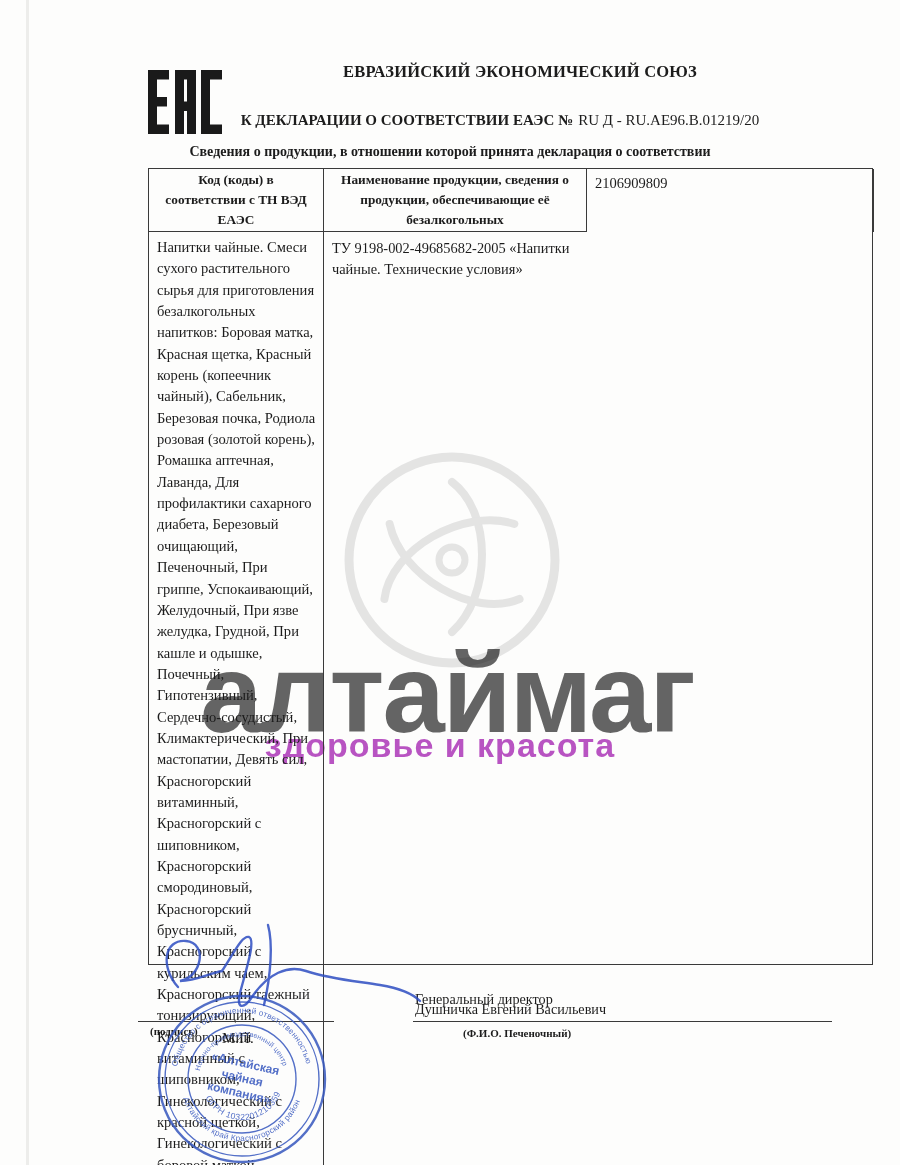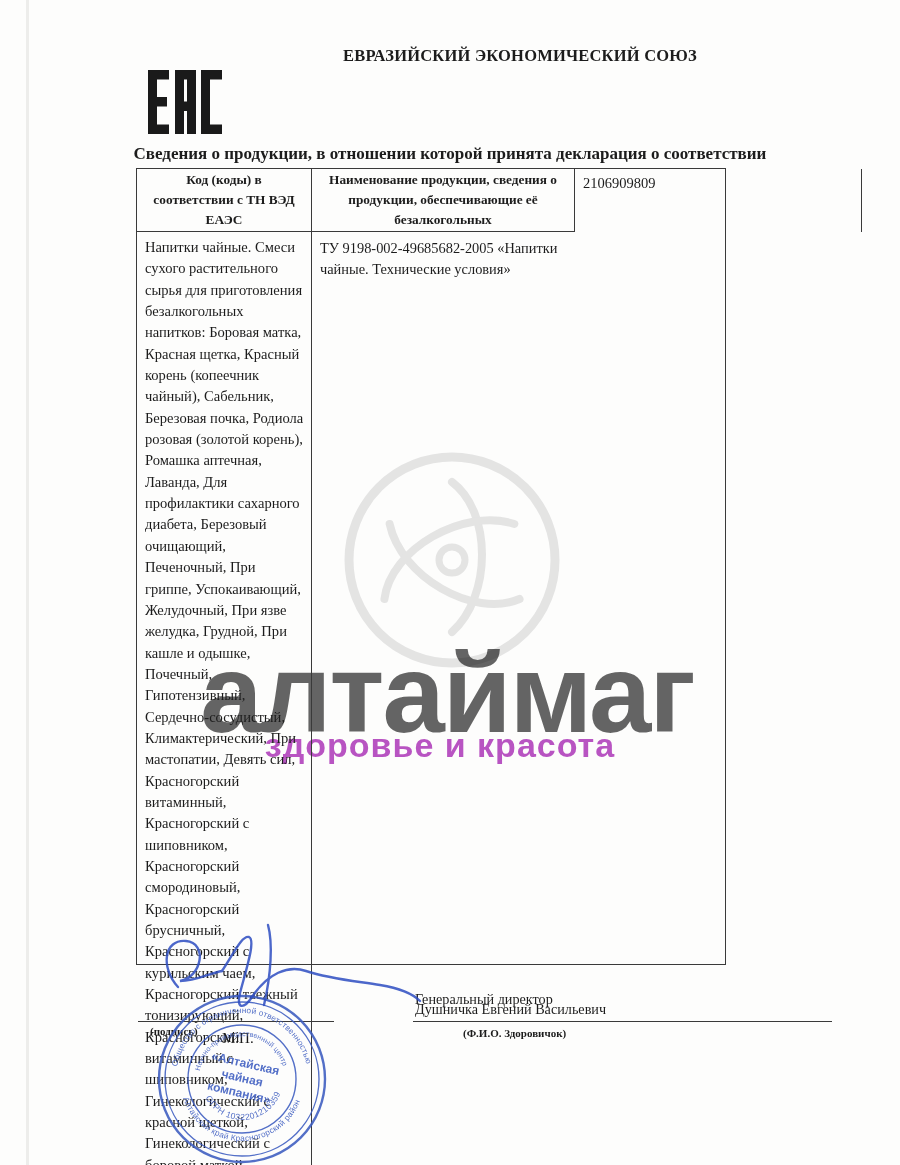--- a/index.html
+++ b/index.html
@@ -13,29 +13,29 @@
   .wm-brand{left:137px;top:638px;width:620px;text-align:center;
     font-family:"Liberation Sans",sans-serif;font-weight:700;font-size:112px;
     letter-spacing:-2px;color:#000000;opacity:.6;line-height:1;}
   .wm-tagline{left:190px;top:728px;width:500px;text-align:center;
     font-family:"Liberation Sans",sans-serif;font-weight:700;font-size:34px;
     color:#a21caf;opacity:.75;letter-spacing:1px;line-height:1;}
 
   
   .hdr{position:absolute;z-index:2;}
   .eac-logo{left:148px;top:70px;width:74px;height:64px;}
-  .h-line1{left:250px;top:46px;width:540px;text-align:center;font-weight:bold;font-size:16.5px;letter-spacing:.2px;}
+  .h-line1{left:250px;top:62px;width:540px;text-align:center;font-weight:bold;font-size:16.5px;letter-spacing:.2px;}
   .h-line2{left:250px;top:91px;width:540px;text-align:center;font-size:15.5px;}
   .h-line3{left:110px;top:112px;width:780px;text-align:center;font-size:15px;}
   .b{font-weight:bold;}
   .sp{display:inline-block;width:5px;}
-  .subtitle{left:87px;top:144px;width:726px;text-align:center;font-weight:bold;font-size:17px;}
+  .subtitle{left:87px;top:144px;width:726px;text-align:center;font-weight:bold;font-size:14px;}
 
   
-  .doc-table{position:absolute;z-index:2;left:136px;top:168px;width:590px;height:797px;
+  .doc-table{position:absolute;z-index:2;left:148px;top:168px;width:725px;height:797px;
     border:1.6px solid #3a3a3a;display:grid;grid-template-columns:175px 263px 287px;grid-template-rows:63px 1fr;
     background:transparent;box-sizing:border-box;}
   .cell{box-sizing:border-box;background:transparent;}
   .th{border-bottom:1.4px solid #3a3a3a;font-weight:bold;font-size:13.3px;line-height:1.5;
     display:flex;align-items:center;justify-content:center;text-align:center;padding:2px 10px;}
   .c1{border-right:1.4px solid #3a3a3a;}
   .c2{border-right:1.4px solid #3a3a3a;}
   .td{padding:6px 8px;font-size:14.4px;vertical-align:top;}
   .td-code{font-size:14.5px;}
   .td-product{font-size:14.55px;line-height:21.35px;padding:5px 7px 0 8px;}
@@ -80,36 +80,37 @@
   <div class="wm wm-tagline">здоровье и красота</div>
 
   <svg class="hdr eac-logo" viewBox="0 0 74 64">
     <g fill="#1a1a1a" fill-rule="evenodd">
       <path d="M0,0 H21 V9.5 H9 V27 H19 V36.5 H9 V54.5 H21 V64 H0 Z"></path>
       <path d="M27,0 H48 V64 H39 V41 H36 V64 H27 Z M36,9.5 V31.5 H39 V9.5 Z"></path>
       <path d="M53,0 H74 V9.5 H62 V54.5 H74 V64 H53 Z"></path>
     </g>
   </svg>
   <div class="hdr h-line1">ЕВРАЗИЙСКИЙ ЭКОНОМИЧЕСКИЙ СОЮЗ</div>
+  <div class="hdr h-line3"><span class="b">К ДЕКЛАРАЦИИ О СООТВЕТСТВИИ ЕАЭС №</span><span class="sp"></span><span>RU Д - RU.АЕ96.В.01219/20</span></div>
   <div class="hdr subtitle">Сведения о продукции, в отношении которой принята декларация о соответствии</div>
 
   <div class="doc-table">
     <div class="cell th c1">Код (коды) в соответствии с ТН ВЭД ЕАЭС</div>
     <div class="cell th c2">Наименование продукции, сведения о продукции, обеспечивающие её безалкогольных</div>
     <div class="cell td td-code c1">2106909809</div>
     <div class="cell td td-product c2">Напитки чайные. Смеси сухого растительного сырья для приготовления безалкогольных напитков: Боровая матка, Красная щетка, Красный корень (копеечник чайный), Сабельник, Березовая почка, Родиола розовая (золотой корень), Ромашка аптечная, Лаванда, Для профилактики сахарного диабета, Березовый очищающий, Печеночный, При гриппе, Успокаивающий, Желудочный, При язве желудка, Грудной, При кашле и одышке, Почечный, Гипотензивный, Сердечно-сосудистый, Климактерический, При мастопатии, Девять сил, Красногорский витаминный, Красногорский с шиповником, Красногорский смородиновый, Красногорский брусничный, Красногорский с курильским чаем, Красногорский таежный тонизирующий, Красногорский витаминный с шиповником, Гинекологический с красной щеткой, Гинекологический с боровой маткой, Желчегонный, Мочегонный, Для похудения, Здоровье суставов, Для купания детей, При описторхозе и лямблиозе, Таежный чай, Златогорье, Царский, Княжеский, Боярский, Купеческий, Старорусский, Душничка с зеленым чаем, Янтарный, Аромат Катуни, Ясный взгляд, Алтайский вегето-сосудистый, Вкус лета. Альпийский, Букет Алтая, Очищающий чай тибетских монахов, Живица, Златый сон, Богатырский , Ягодка, Богородский чай, Шиповниковый чай , Алтайский таежный чай, Сибирский чай, Лесовичок, Букет ,Крепыш, Душевный, Витаминка, Солнечная поляна, Раздолье, Цветочный, Молодильный , Хвойный лес, Охотничий, Таежник, Алтайский ,Совенок, Будь здоров, Гречишный, Чудо бор, АлтайЧай, Плодово-Ягодный , Ягодный, АлтайЧиК, Алтай Сад, Медвежий чай, Здоровичок, Алтын, Добрый, Бодрый, Вкусный, Любимый чай, Алтайский клад, Посиделкин, Магия Алтая, Древний обычай.</div>
     <div class="cell td td-docs">ТУ 9198-002-49685682-2005 «Напитки чайные. Технические условия»</div>
   </div>
 
   <div class="ft ft-title">Генеральный директор</div>
   <div class="ft ft-name">Душничка Евгений Васильевич</div>
   <div class="sig-line sig-line-left"></div>
   <div class="sig-line sig-line-right"></div>
   <div class="cap cap-sig">(подпись)</div>
-  <div class="cap cap-fio">(Ф.И.О. Здоровичок)</div>
+  <div class="cap cap-fio">(Ф.И.О. Печеночный)</div>
   <div class="mp">М.П.</div>
 
   <svg class="stamp" viewBox="0 0 176 176">
     <defs>
       <path id="arcOuterTop" d="M 22,88 A 66,66 0 1 1 154,88" fill="none"></path>
       <path id="arcOuterBottom" d="M 26,88 A 62,62 0 1 0 150,88" fill="none"></path>
       <path id="arcInnerTop" d="M 45,88 A 43,43 0 1 1 131,88" fill="none"></path>
       <path id="arcInnerBottom" d="M 47,88 A 41,41 0 1 0 129,88" fill="none"></path>
     </defs>
     <g fill="none" stroke="#3c5cc0">

